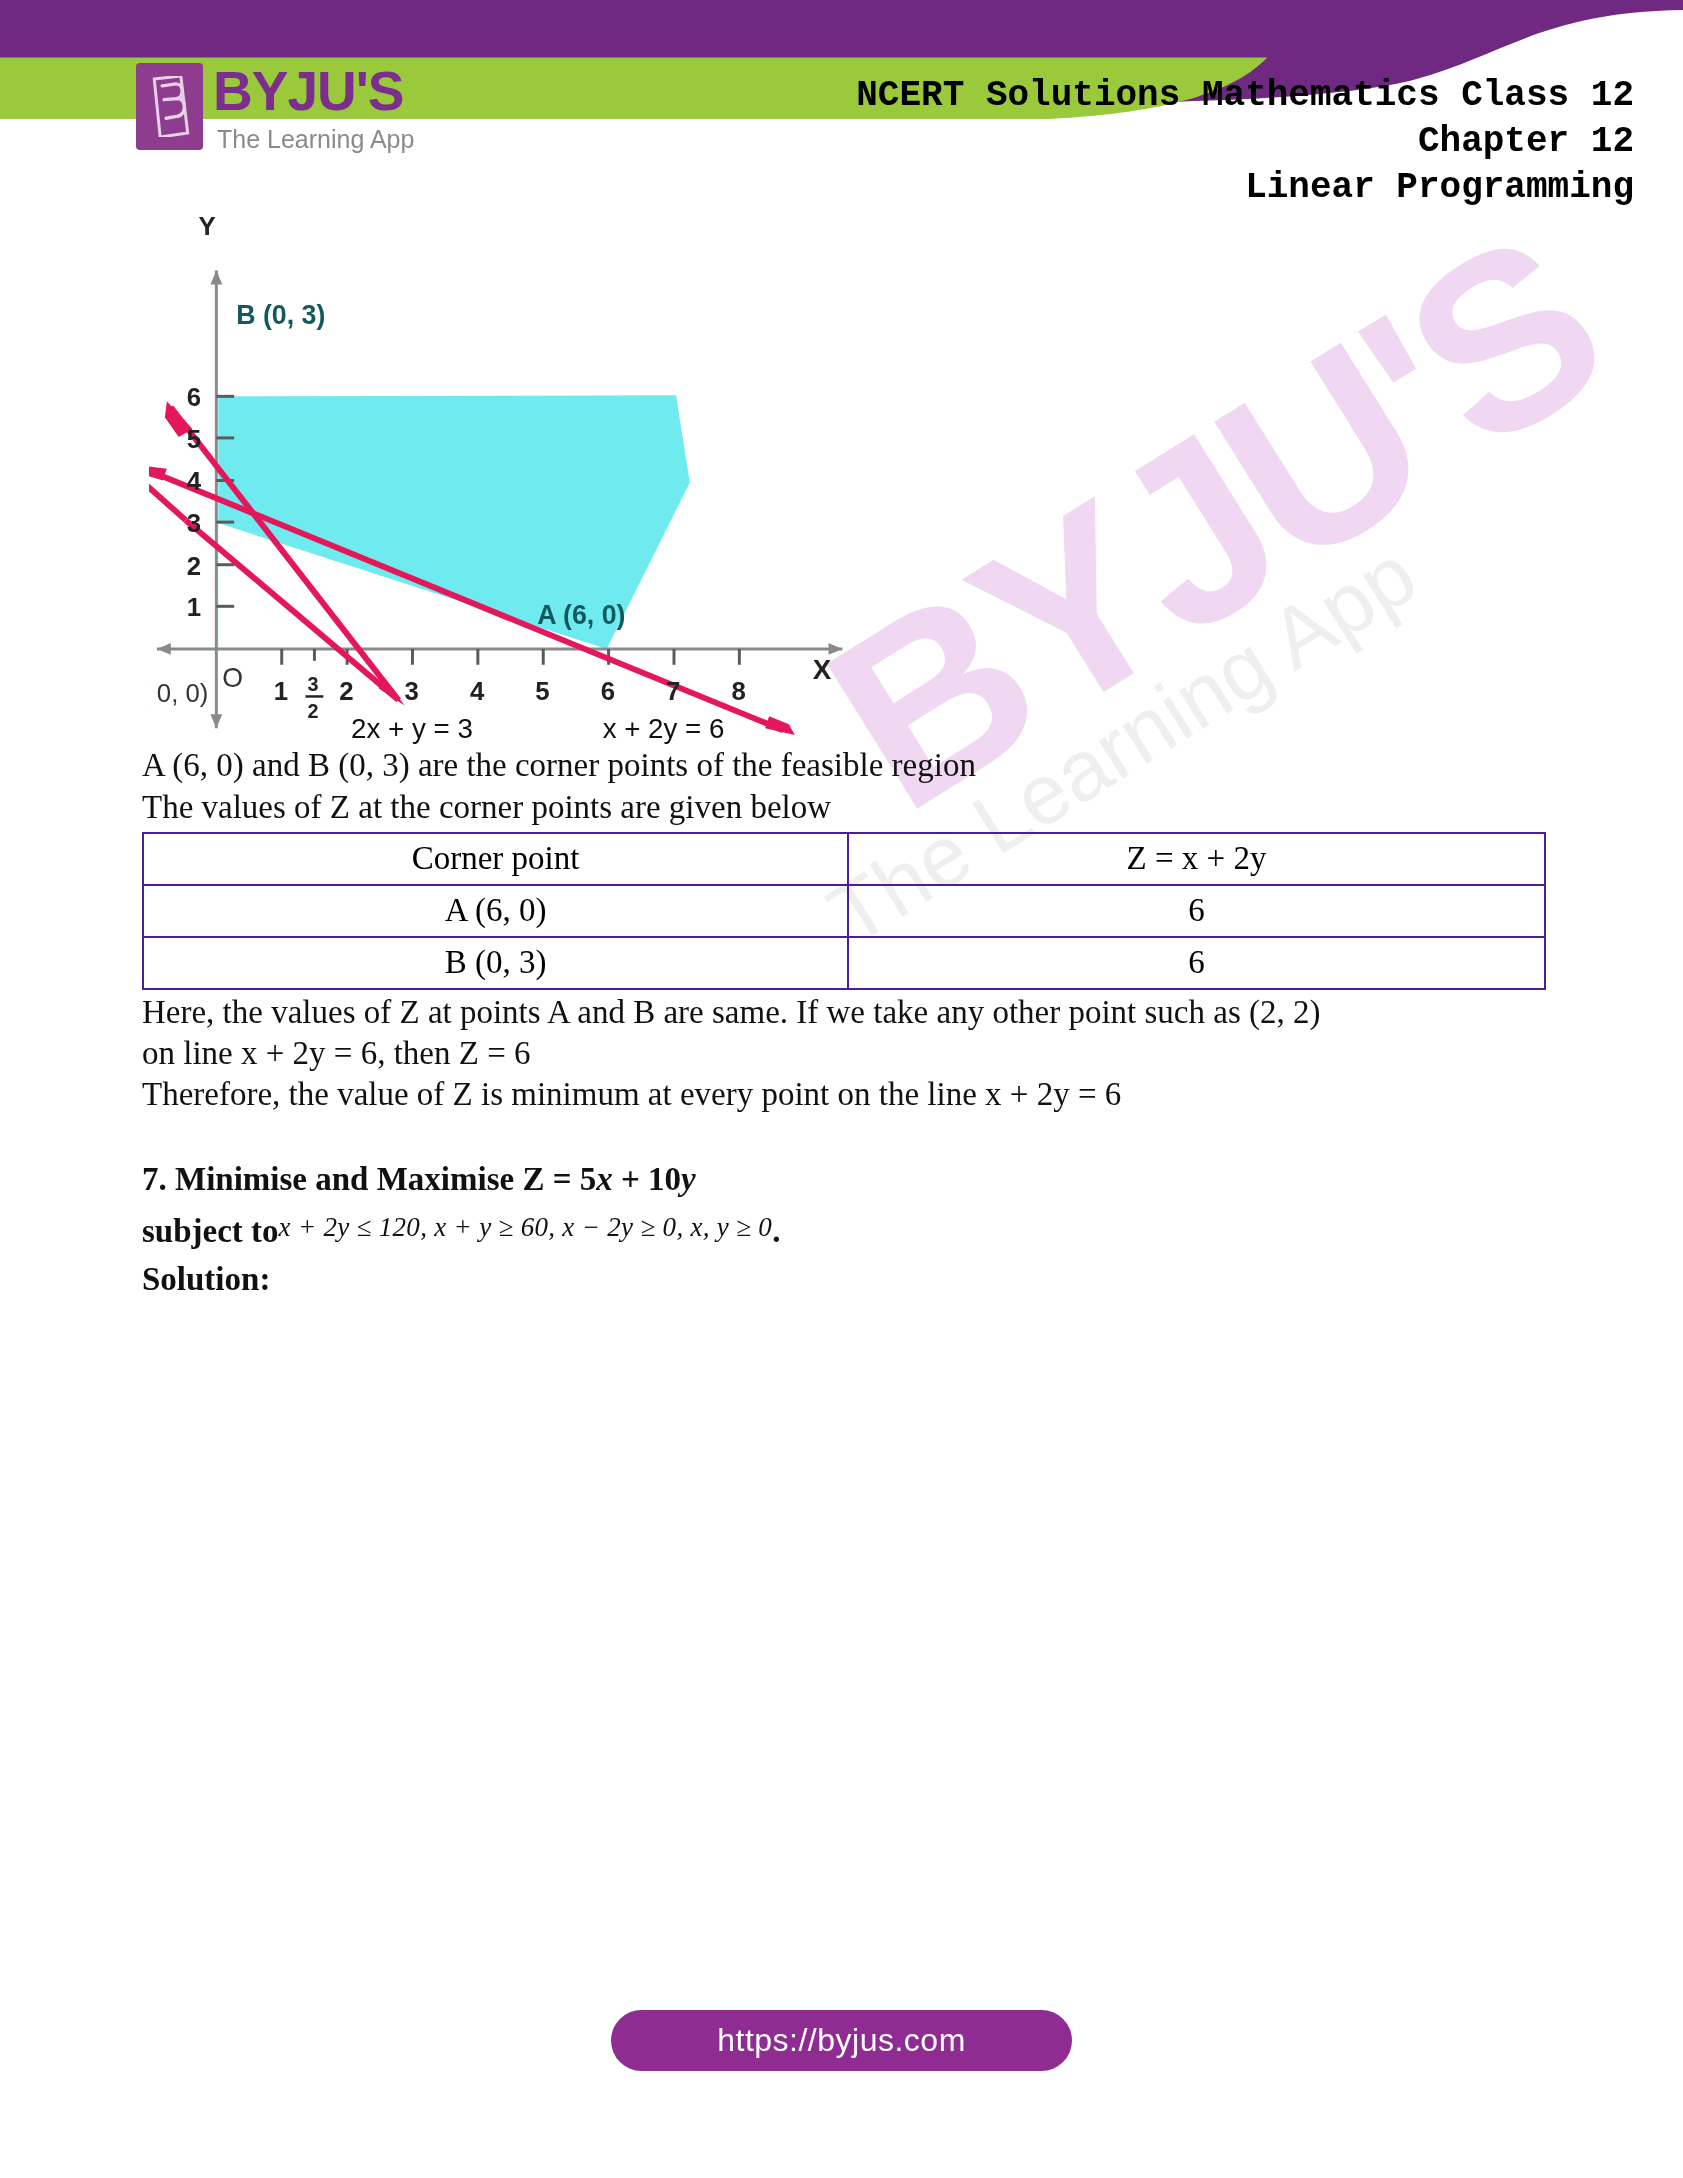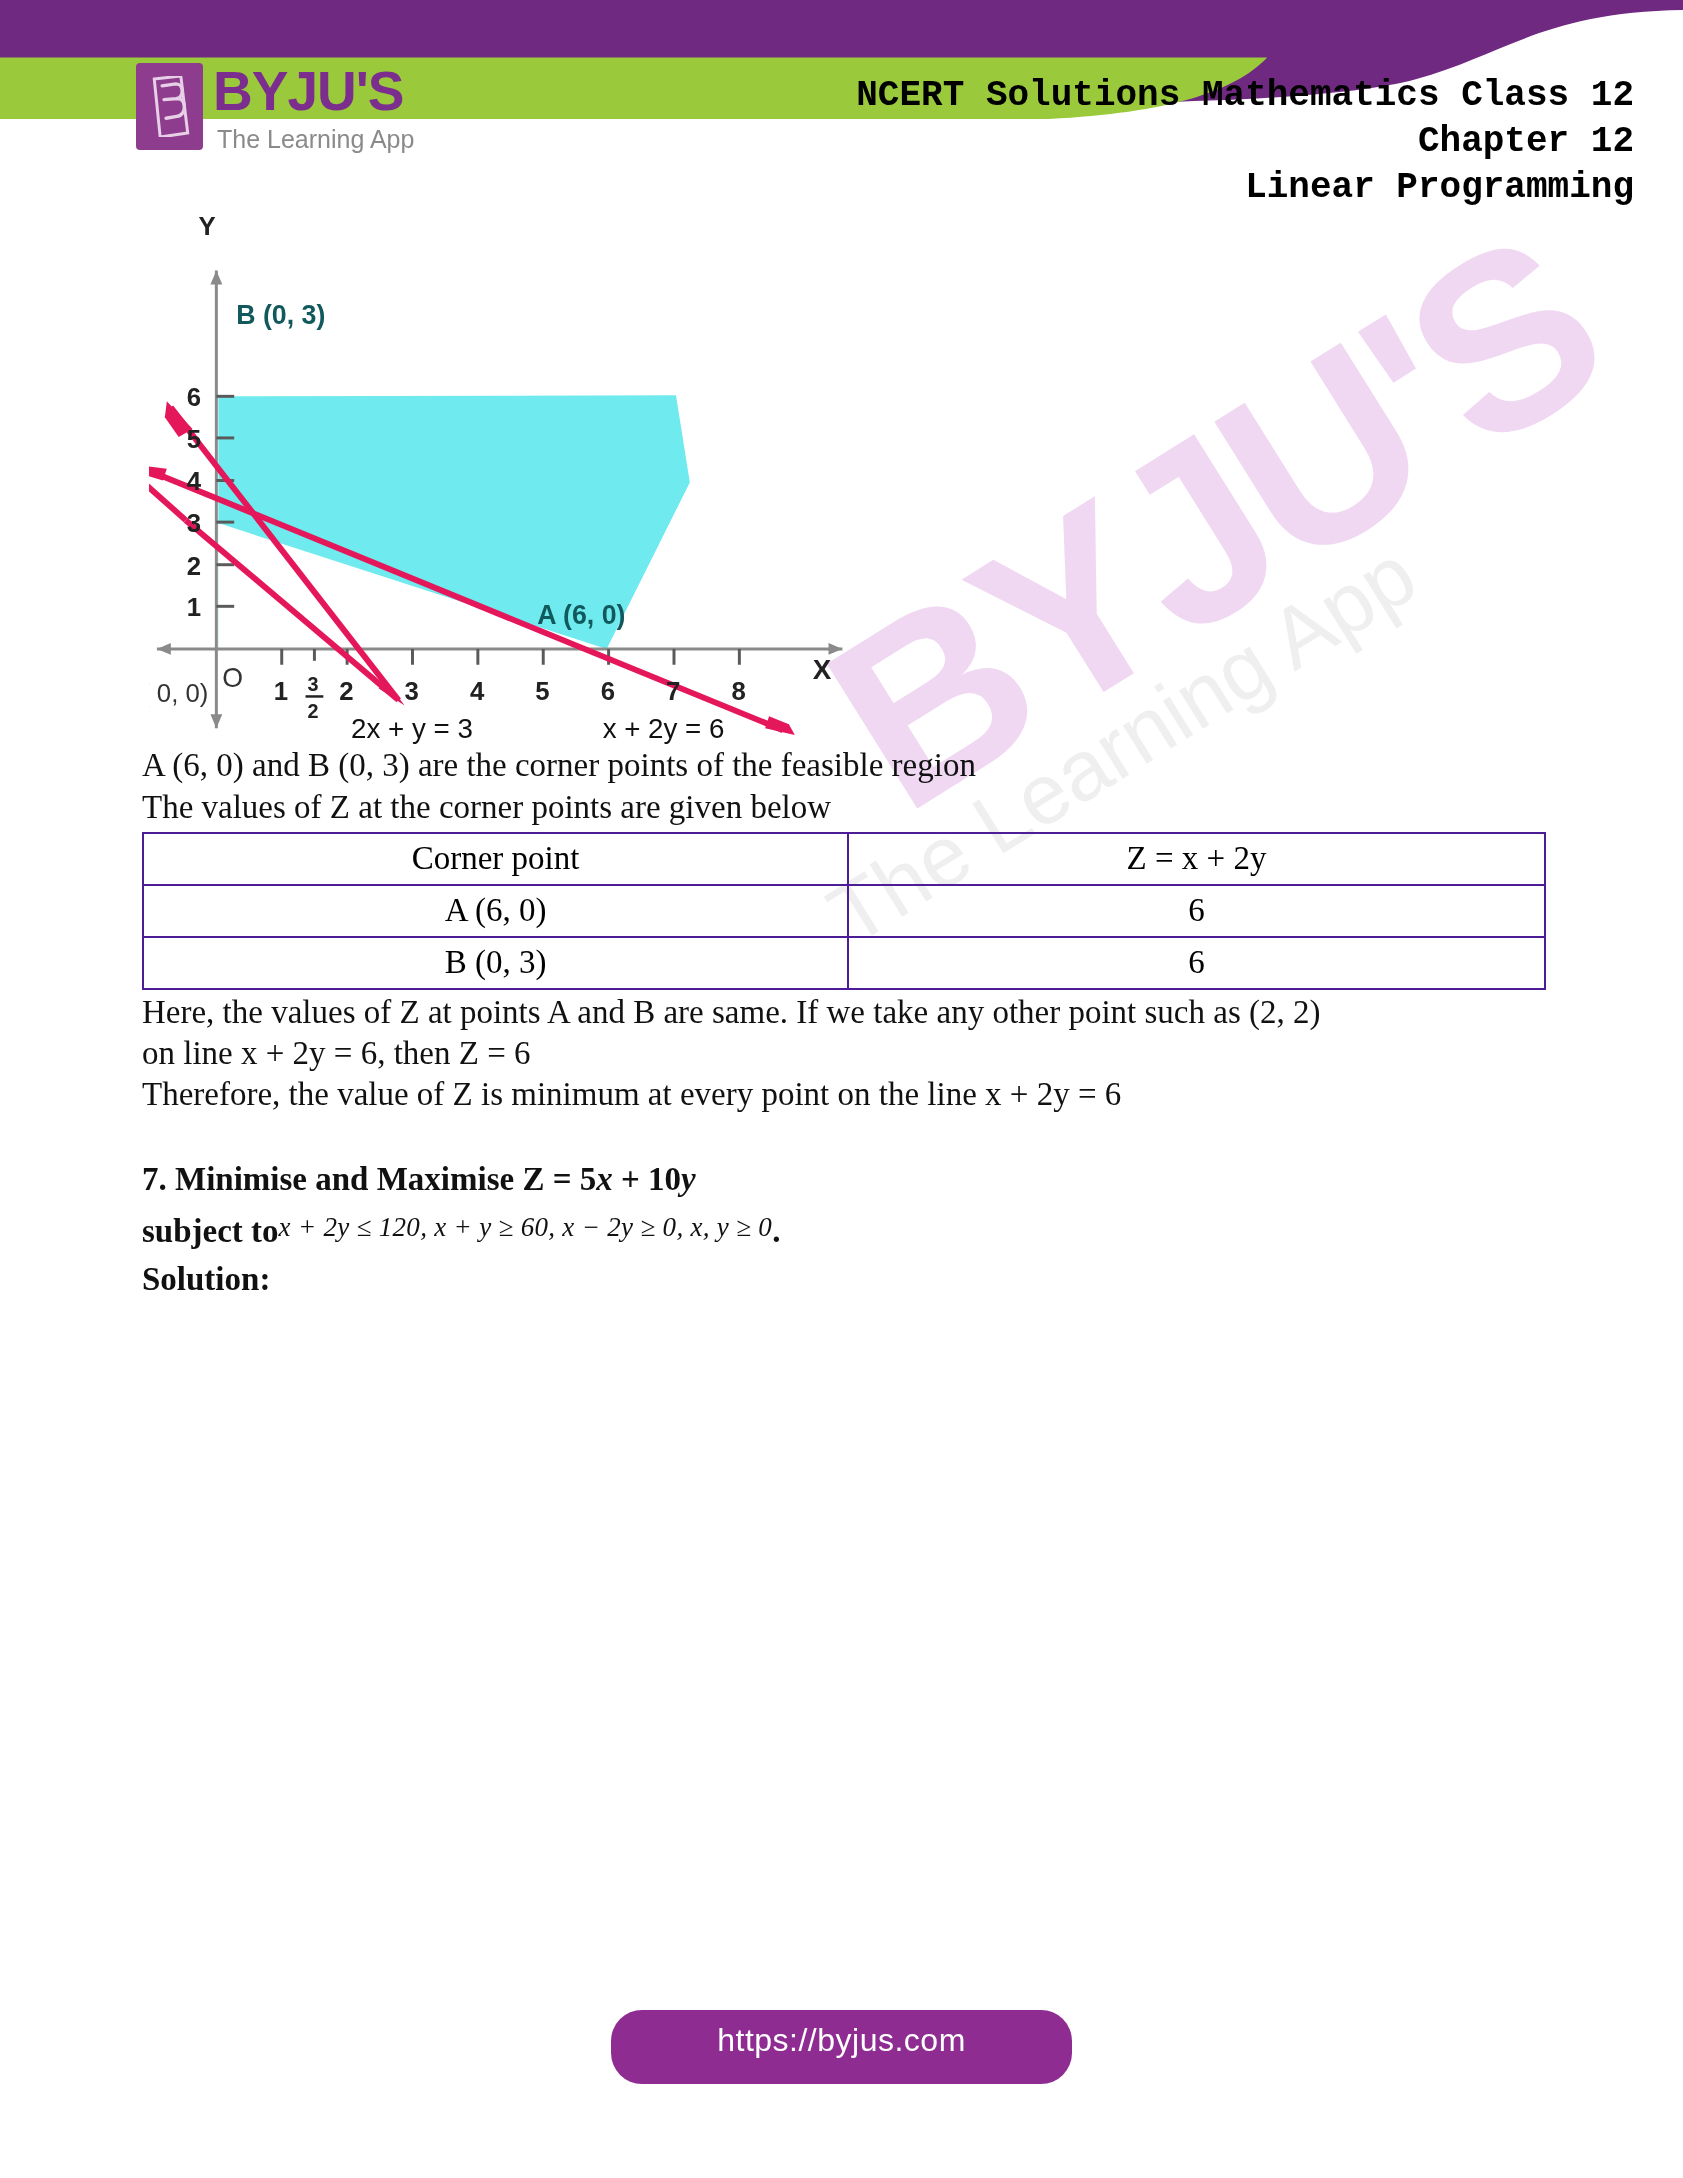--- a/index.html
+++ b/index.html
@@ -185,21 +185,21 @@
     font-size: 33px;
   }
   .ital { font-style: italic; }
 
   
   .footer-pill {
     position: absolute;
     left: 611px;
     top: 2010px;
     width: 461px;
-    height: 74px;
+    height: 61px;
     background: #8E2C92;
     border-radius: 31px;
     color: #ffffff;
     font-family: "Liberation Sans", sans-serif;
     font-size: 32px;
     line-height: 61px;
     text-align: center;
     letter-spacing: 0.5px;
     z-index: 3;
   }

